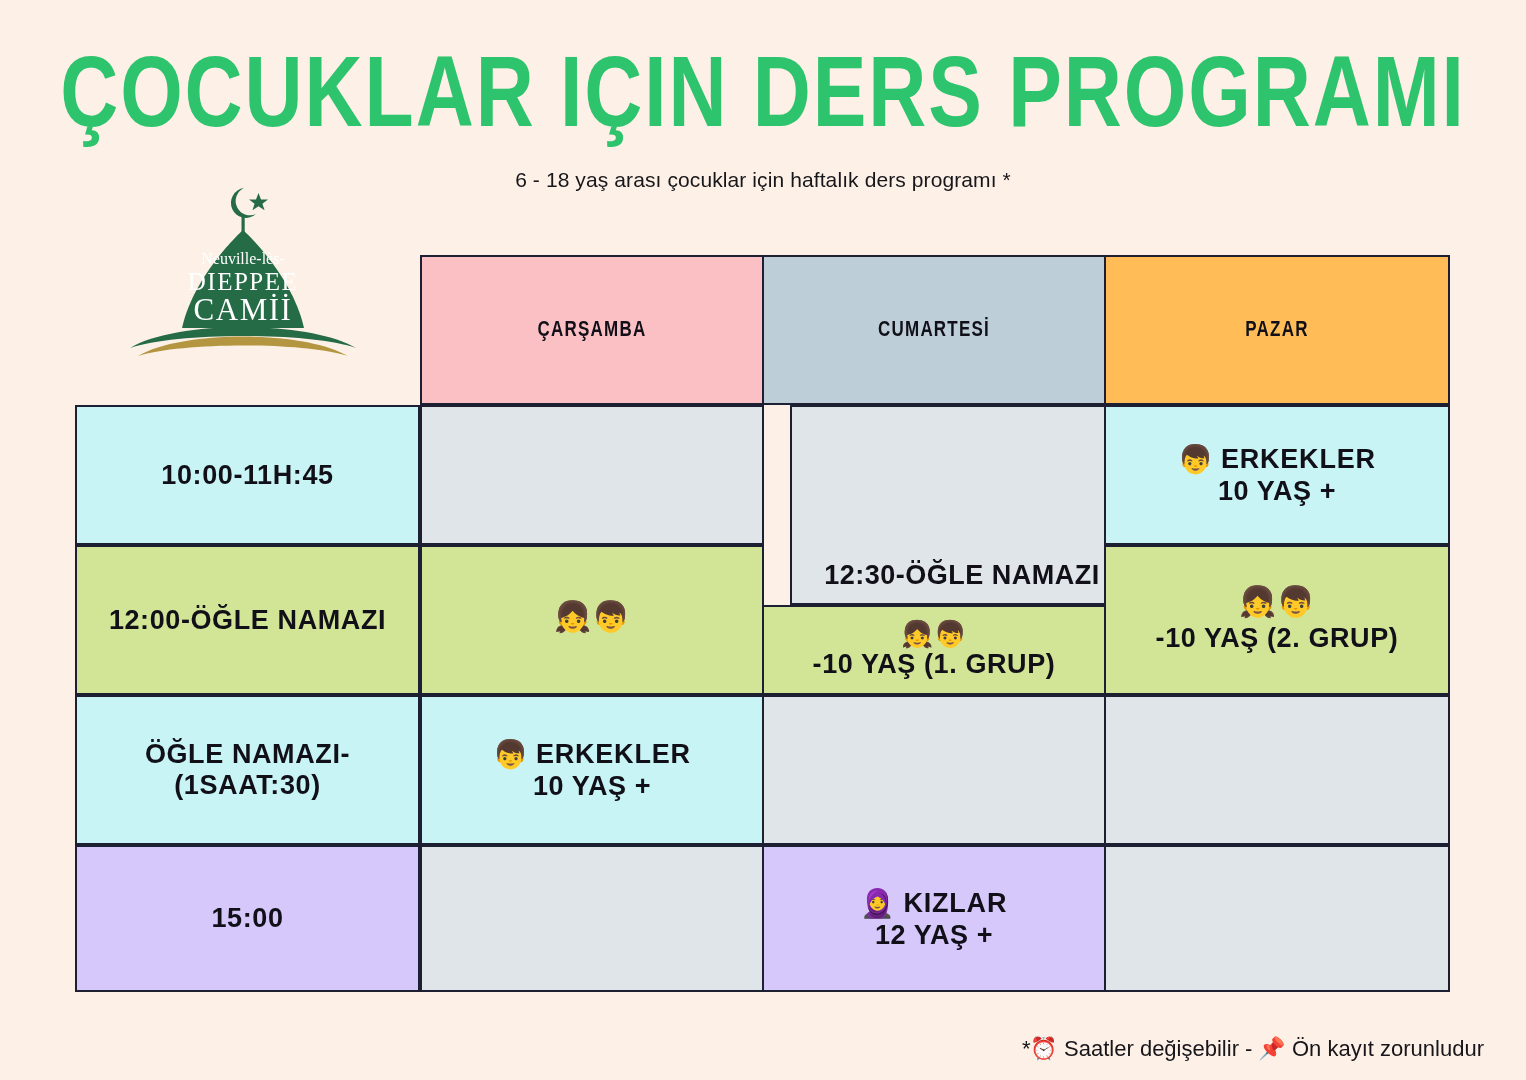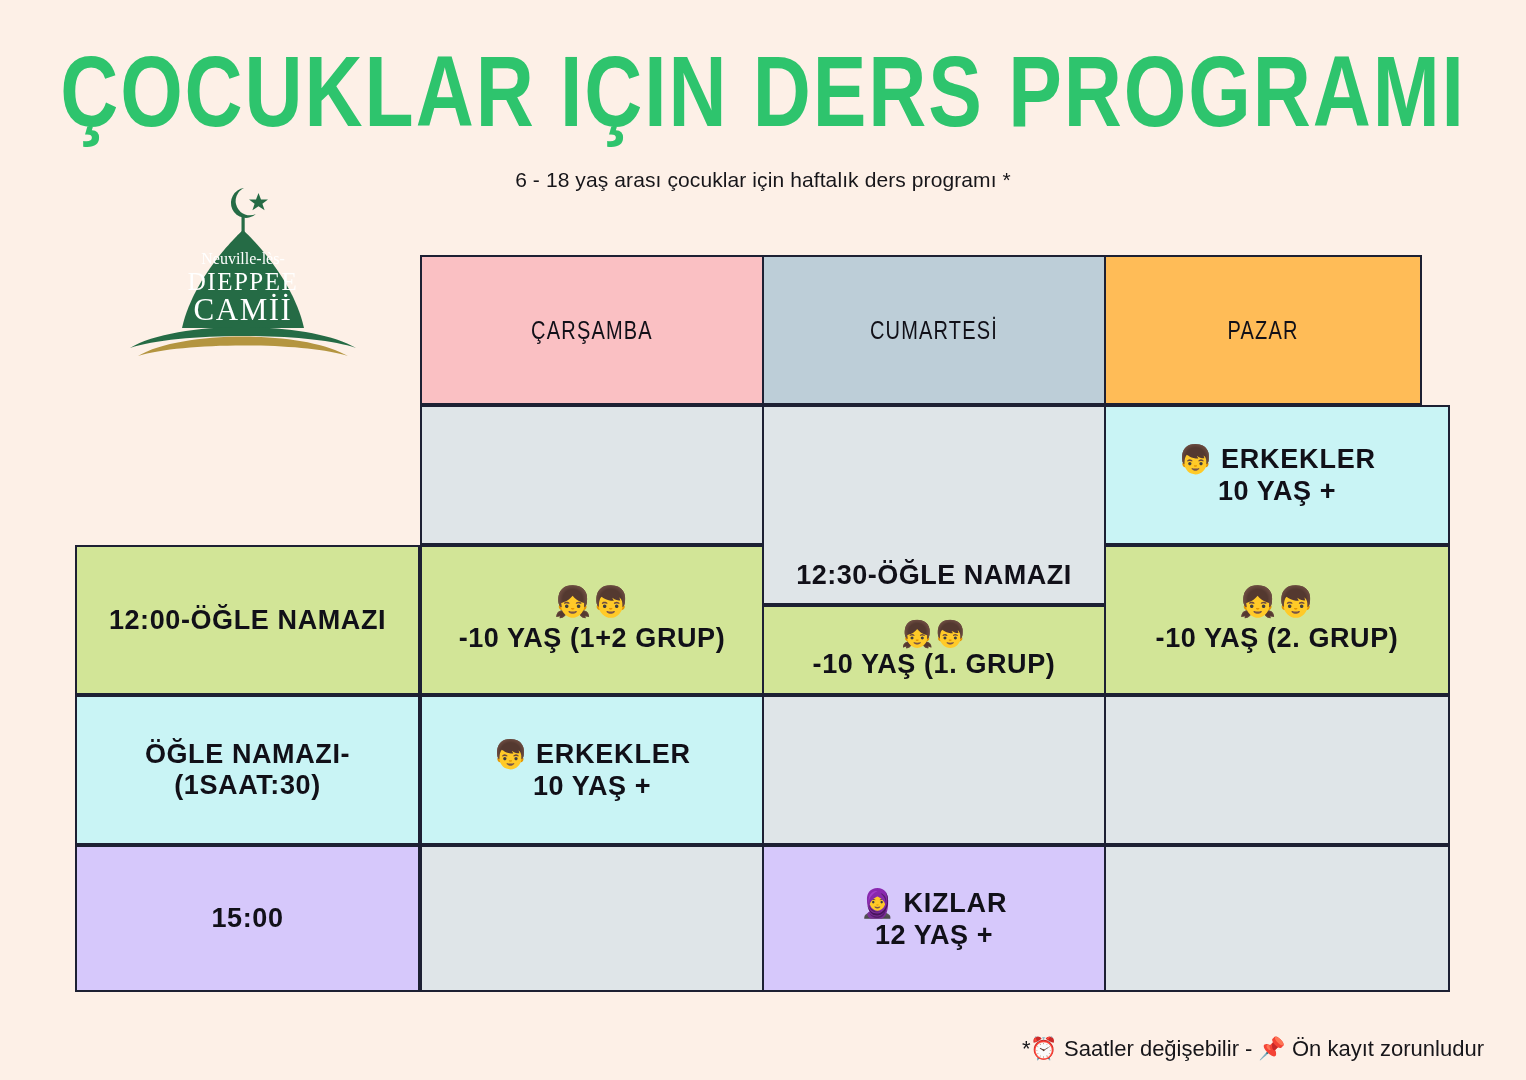--- a/index.html
+++ b/index.html
@@ -71,22 +71,22 @@
     flex-direction: column;
     align-items: center;
     justify-content: center;
     text-align: center;
     color: #111018;
     padding: 4px 8px;
   }
 
   
   .dayhead {
-    font-weight: normal;
-    font-size: 20px;
+    font-weight: bold;
+    font-size: 17px;
     letter-spacing: 1.2px;
     transform: none;
     text-align: center;
   }
   .dayhead .lbl {
     transform: scaleY(1.28);
     display: inline-block;
     font-family: "Liberation Sans", sans-serif;
   }
 
@@ -119,20 +119,21 @@
   }
   .entry .single {
     font-size: 27px;
     font-weight: bold;
     letter-spacing: 0.6px;
   }
 
   .prayer-note {
     justify-content: flex-end;
     padding-bottom: 12px;
+    margin-left: 28px;
   }
   .prayer-note .lbl {
     font-size: 27px;
     font-weight: bold;
     letter-spacing: 0.5px;
   }
 
   
   .footer-note {
     position: absolute;
@@ -170,39 +171,41 @@
 </div>
 
 <div class="schedule">
 
   <div class="cell dayhead" style="left:345px; top:0px; width:344px; height:150px; background:#fac0c3;">
     <span class="lbl">ÇARŞAMBA</span>
   </div>
   <div class="cell dayhead" style="left:687px; top:0px; width:344px; height:150px; background:#bdced8;">
     <span class="lbl">CUMARTESİ</span>
   </div>
-  <div class="cell dayhead" style="left:1029px; top:0px; width:318px; height:150px; background:#ffbc57;">
+  <div class="cell dayhead" style="left:1029px; top:0px; width:346px; height:150px; background:#ffbc57;">
     <span class="lbl">PAZAR</span>
   </div>
 
+  <div class="cell timecell" style="left:0px; top:150px; width:345px; height:140px; background:#c9f4f5;">
+    <span class="lbl">10:00-11H:45</span>
+  </div>
   <div class="cell timecell" style="left:0px; top:290px; width:345px; height:150px; background:#d2e597;">
     <span class="lbl">12:00-ÖĞLE NAMAZI</span>
   </div>
   <div class="cell timecell" style="left:0px; top:440px; width:345px; height:150px; background:#c9f4f5;">
     <span class="lbl">ÖĞLE NAMAZI-(1SAAT:30)</span>
   </div>
   <div class="cell timecell" style="left:0px; top:590px; width:345px; height:147px; background:#d6c8fb;">
     <span class="lbl">15:00</span>
   </div>
 
   <div class="cell" style="left:345px; top:150px; width:344px; height:140px; background:#dfe5e8;"></div>
 
   <div class="cell entry" style="left:345px; top:290px; width:344px; height:150px; background:#d2e597;">
     <div class="emojis">👧👦</div>
-    <div class="single">-10 YAŞ (1+2 GRUP)</div>
   </div>
 
   <div class="cell entry" style="left:345px; top:440px; width:344px; height:150px; background:#c9f4f5;">
     <div class="l1">
       <span class="emoji-inline">👦</span>
       <span>ERKEKLER</span>
     </div>
     <div class="l2">10 YAŞ +</div>
   </div>
 

